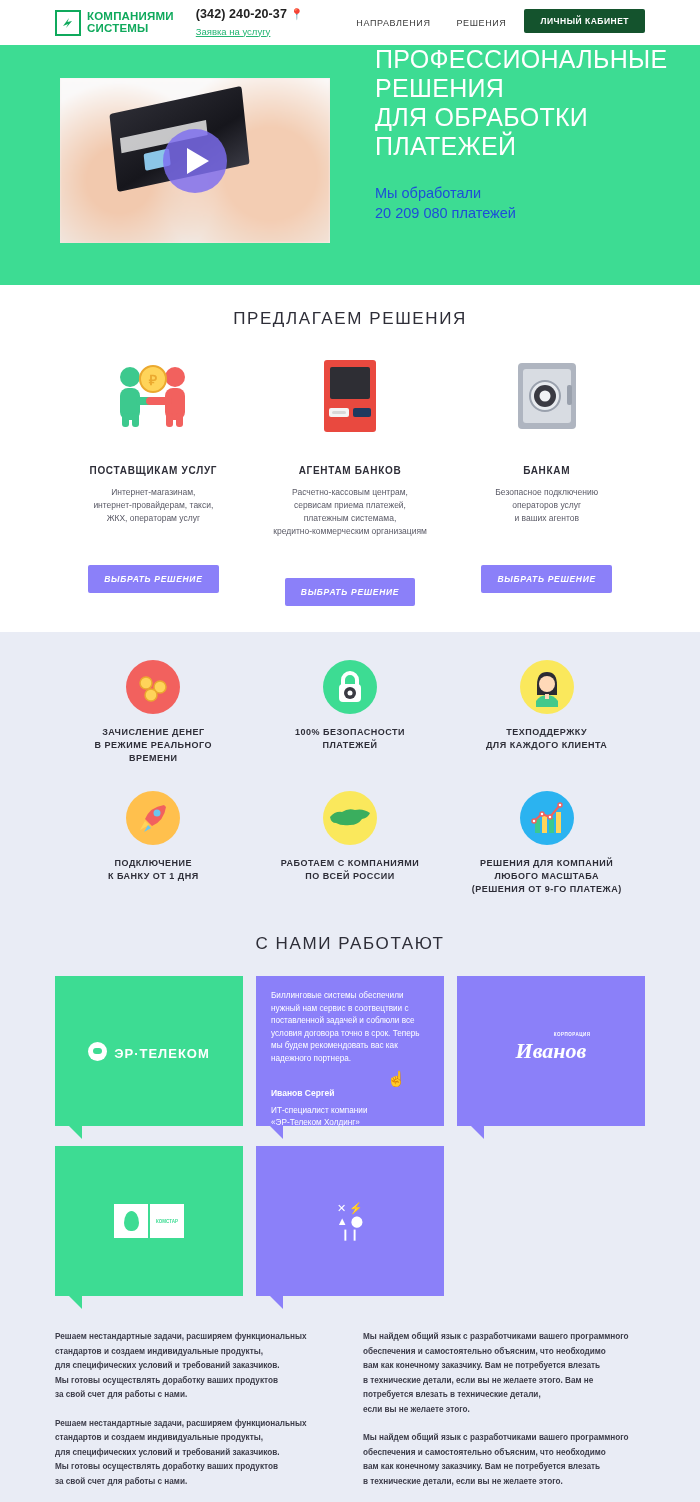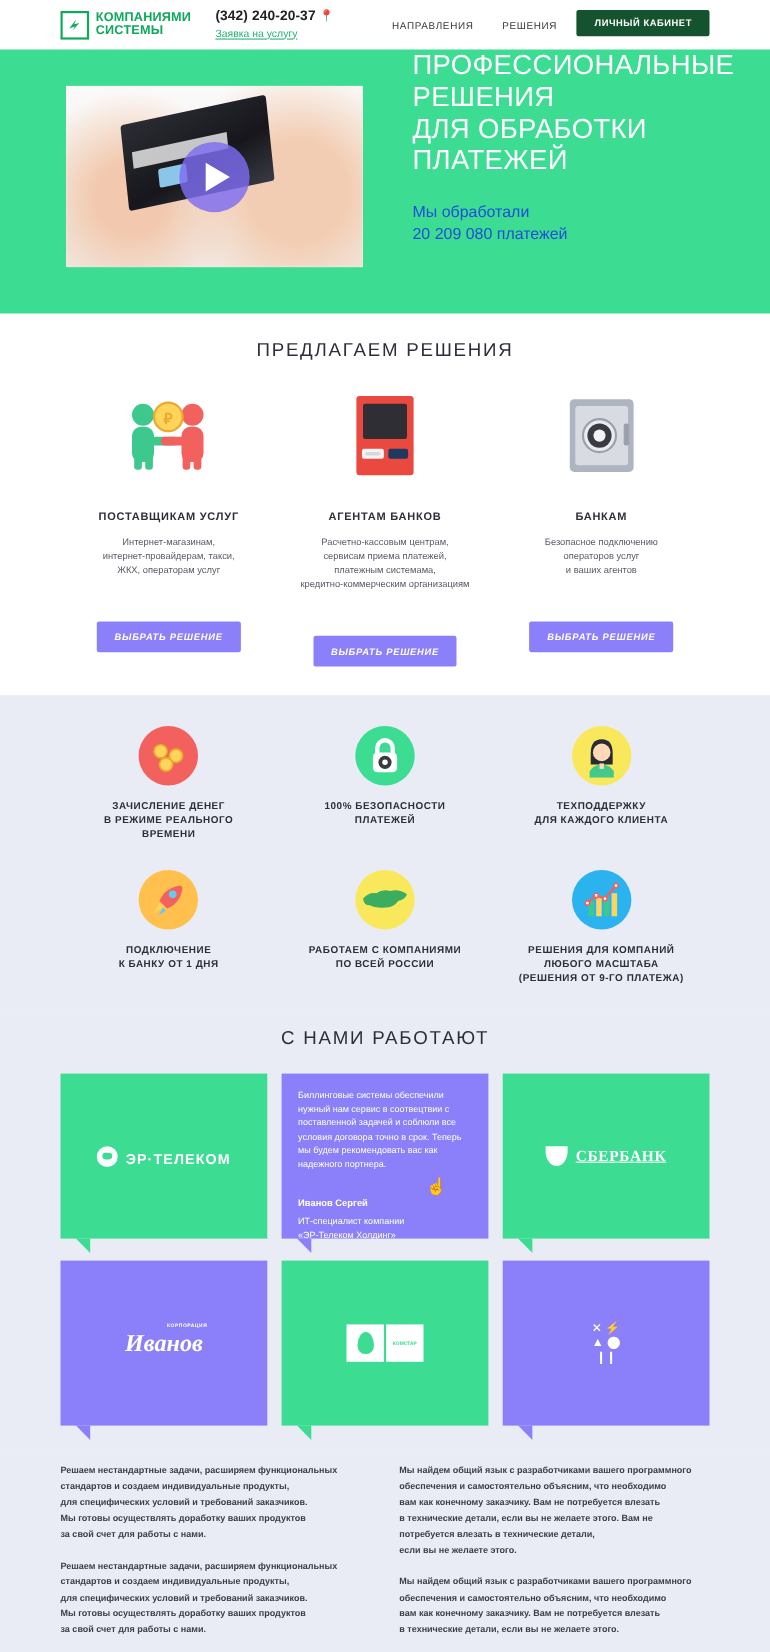--- a/index.html
+++ b/index.html
@@ -552,26 +552,20 @@
     </div>
 
     <div class="p-card purple tcard">
       <div class="tquote">Биллинговые системы обеспечили нужный нам сервис в соотвецтвии с поставленной задачей и соблюли все условия договора точно в срок. Теперь мы будем рекомендовать вас как надежного портнера.</div>
       <div class="tname">Иванов Сергей</div>
       <div class="trole">ИТ-специалист компании
 «ЭР-Телеком Холдинг»</div>
       <div class="cursor-ico">☝</div>
     </div>
 
-    <div class="p-card green">
-      <div class="p-logo">
-        <div class="sber-mark"></div>
-        <div class="p-logo-txt sber-txt">СБЕРБАНК</div>
-      </div>
-    </div>
 
     <div class="p-card purple">
       <div class="centr-logo">
         <span>Иванов</span>
         <span class="centr-sup">КОРПОРАЦИЯ</span>
       </div>
     </div>
 
     <div class="p-card green">
       <div class="comstar">

